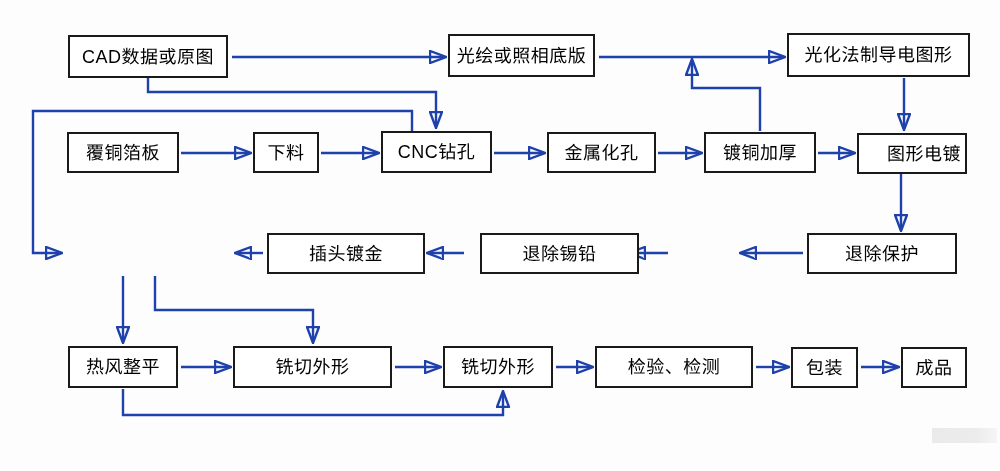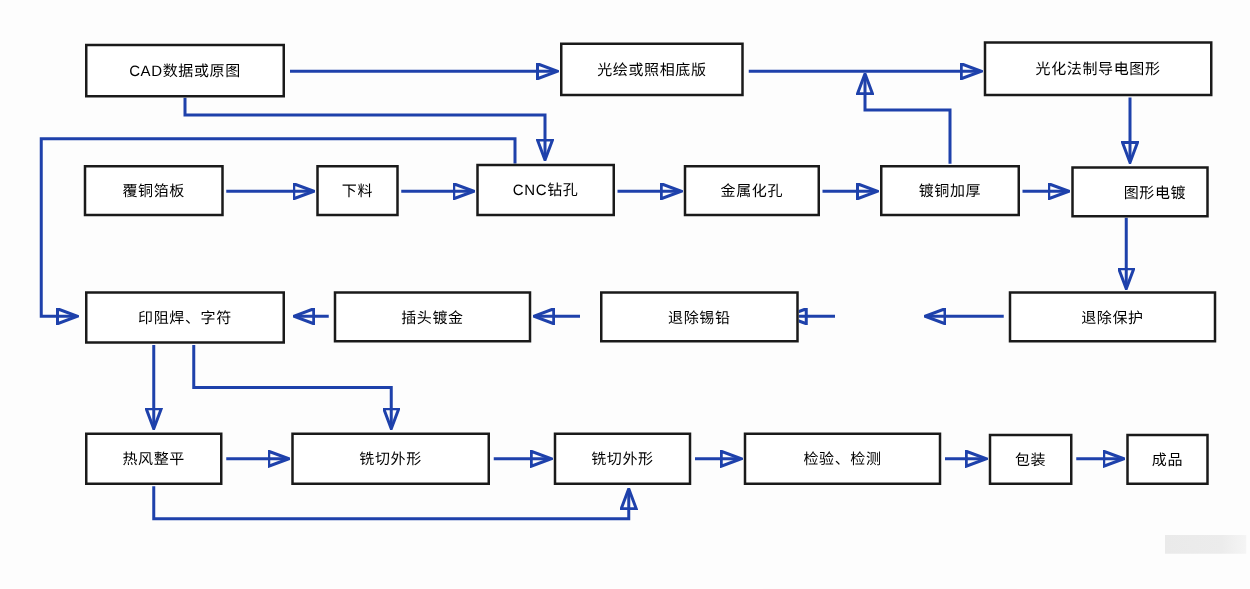--- a/index.html
+++ b/index.html
@@ -35,21 +35,21 @@
   }
   .arrowhead{fill:var(--arrow-blue);stroke:none;}
   .node{
     position:absolute;
     background:var(--box-fill);
     border:2px solid var(--box-border);
     color:var(--text);
     display:flex;
     align-items:center;
     justify-content:center;
-    font-size:12px;
+    font-size:18px;
     line-height:1;
     white-space:nowrap;
     letter-spacing:0.5px;
   }
   .watermark-remnant{
     position:absolute;
     left:932px;top:428px;
     width:65px;height:15px;
     background:linear-gradient(90deg,#eaeaea 0%,var(--watermark) 70%,#f5f5f5 100%);
   }
@@ -60,21 +60,21 @@
   .n-ccl{left:67px;top:132px;width:112px;height:41px;}
   .n-blanking{left:253px;top:132px;width:66px;height:41px;}
   .n-cnc_drill{left:381px;top:131px;width:111px;height:42px;}
   .n-hole_metallization{left:547px;top:132px;width:109px;height:41px;}
   .n-copper_thickening{left:704px;top:132px;width:112px;height:41px;}
   .n-pattern_plating{left:857px;top:133px;width:110px;height:41px;padding-left:24px;}
   .n-solder_mask{left:68px;top:233px;width:160px;height:42px;}
   .n-connector_gold{left:267px;top:233px;width:158px;height:41px;}
   .n-tin_lead_strip{left:480px;top:233px;width:159px;height:41px;}
   .n-etching{left:672px;top:233px;width:66px;height:41px;}
-  .n-resist_strip{left:807px;top:233px;width:166px;height:41px;}
+  .n-resist_strip{left:807px;top:233px;width:150px;height:41px;}
   .n-hasl{left:68px;top:346px;width:110px;height:42px;}
   .n-anti_oxidation{left:233px;top:346px;width:159px;height:42px;}
   .n-routing{left:443px;top:346px;width:110px;height:42px;}
   .n-inspection{left:595px;top:346px;width:158px;height:42px;}
   .n-packaging{left:791px;top:347px;width:67px;height:41px;}
   .n-finished{left:901px;top:347px;width:66px;height:41px;}
 </style>
 </head>
 <body>
 
@@ -114,21 +114,20 @@
 
   <div class="node n-cad">CAD数据或原图</div>
   <div class="node n-photochemical">光化法制导电图形</div>
   <div class="node n-photo_film">光绘或照相底版</div>
   <div class="node n-ccl">覆铜箔板</div>
   <div class="node n-blanking">下料</div>
   <div class="node n-cnc_drill">CNC钻孔</div>
   <div class="node n-hole_metallization">金属化孔</div>
   <div class="node n-copper_thickening">镀铜加厚</div>
   <div class="node n-pattern_plating">图形电镀</div>
-  <div class="node n-solder_mask">印阻焊、字符</div>
   <div class="node n-connector_gold">插头镀金</div>
   <div class="node n-tin_lead_strip">退除锡铅</div>
   <div class="node n-resist_strip">退除保护</div>
   <div class="node n-hasl">热风整平</div>
   <div class="node n-anti_oxidation">铣切外形</div>
   <div class="node n-routing">铣切外形</div>
   <div class="node n-inspection">检验、检测</div>
   <div class="node n-packaging">包装</div>
   <div class="node n-finished">成品</div>
 

